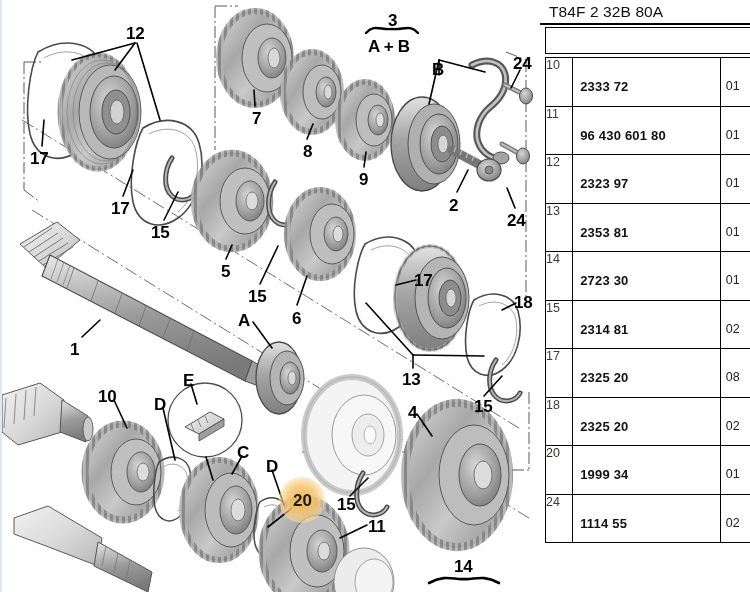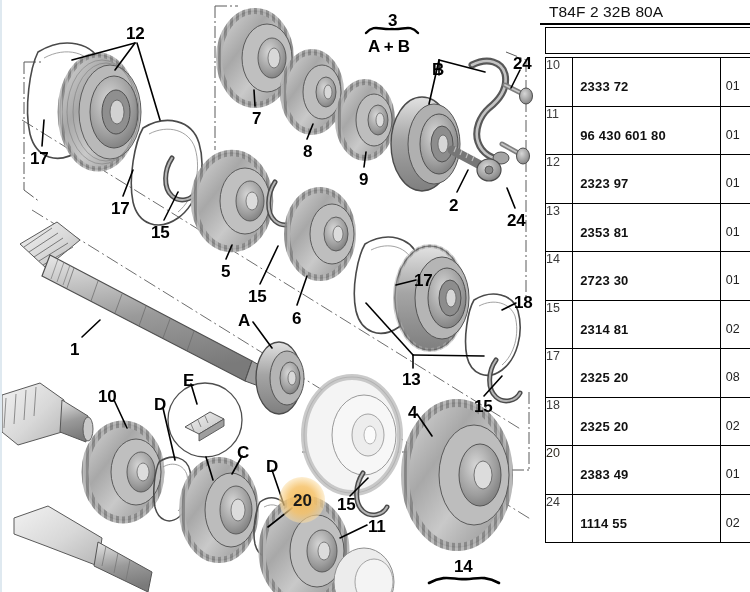--- a/index.html
+++ b/index.html
@@ -669,21 +669,21 @@
           <td class="c-ref">
               <span>2325 20</span>
             </td>
           <td class="c-qty">
               <span>02</span>
             </td>
         </tr>
         <tr class="highlight">
           <td class="c-idx">20</td>
           <td class="c-ref">
-              <span>2383 49</span>
+              <span>1999 34</span>
             </td>
           <td class="c-qty">
               <span>01</span>
             </td>
         </tr>
         <tr>
           <td class="c-idx">24</td>
           <td class="c-ref">
               <span>1114 55</span>
             </td>

